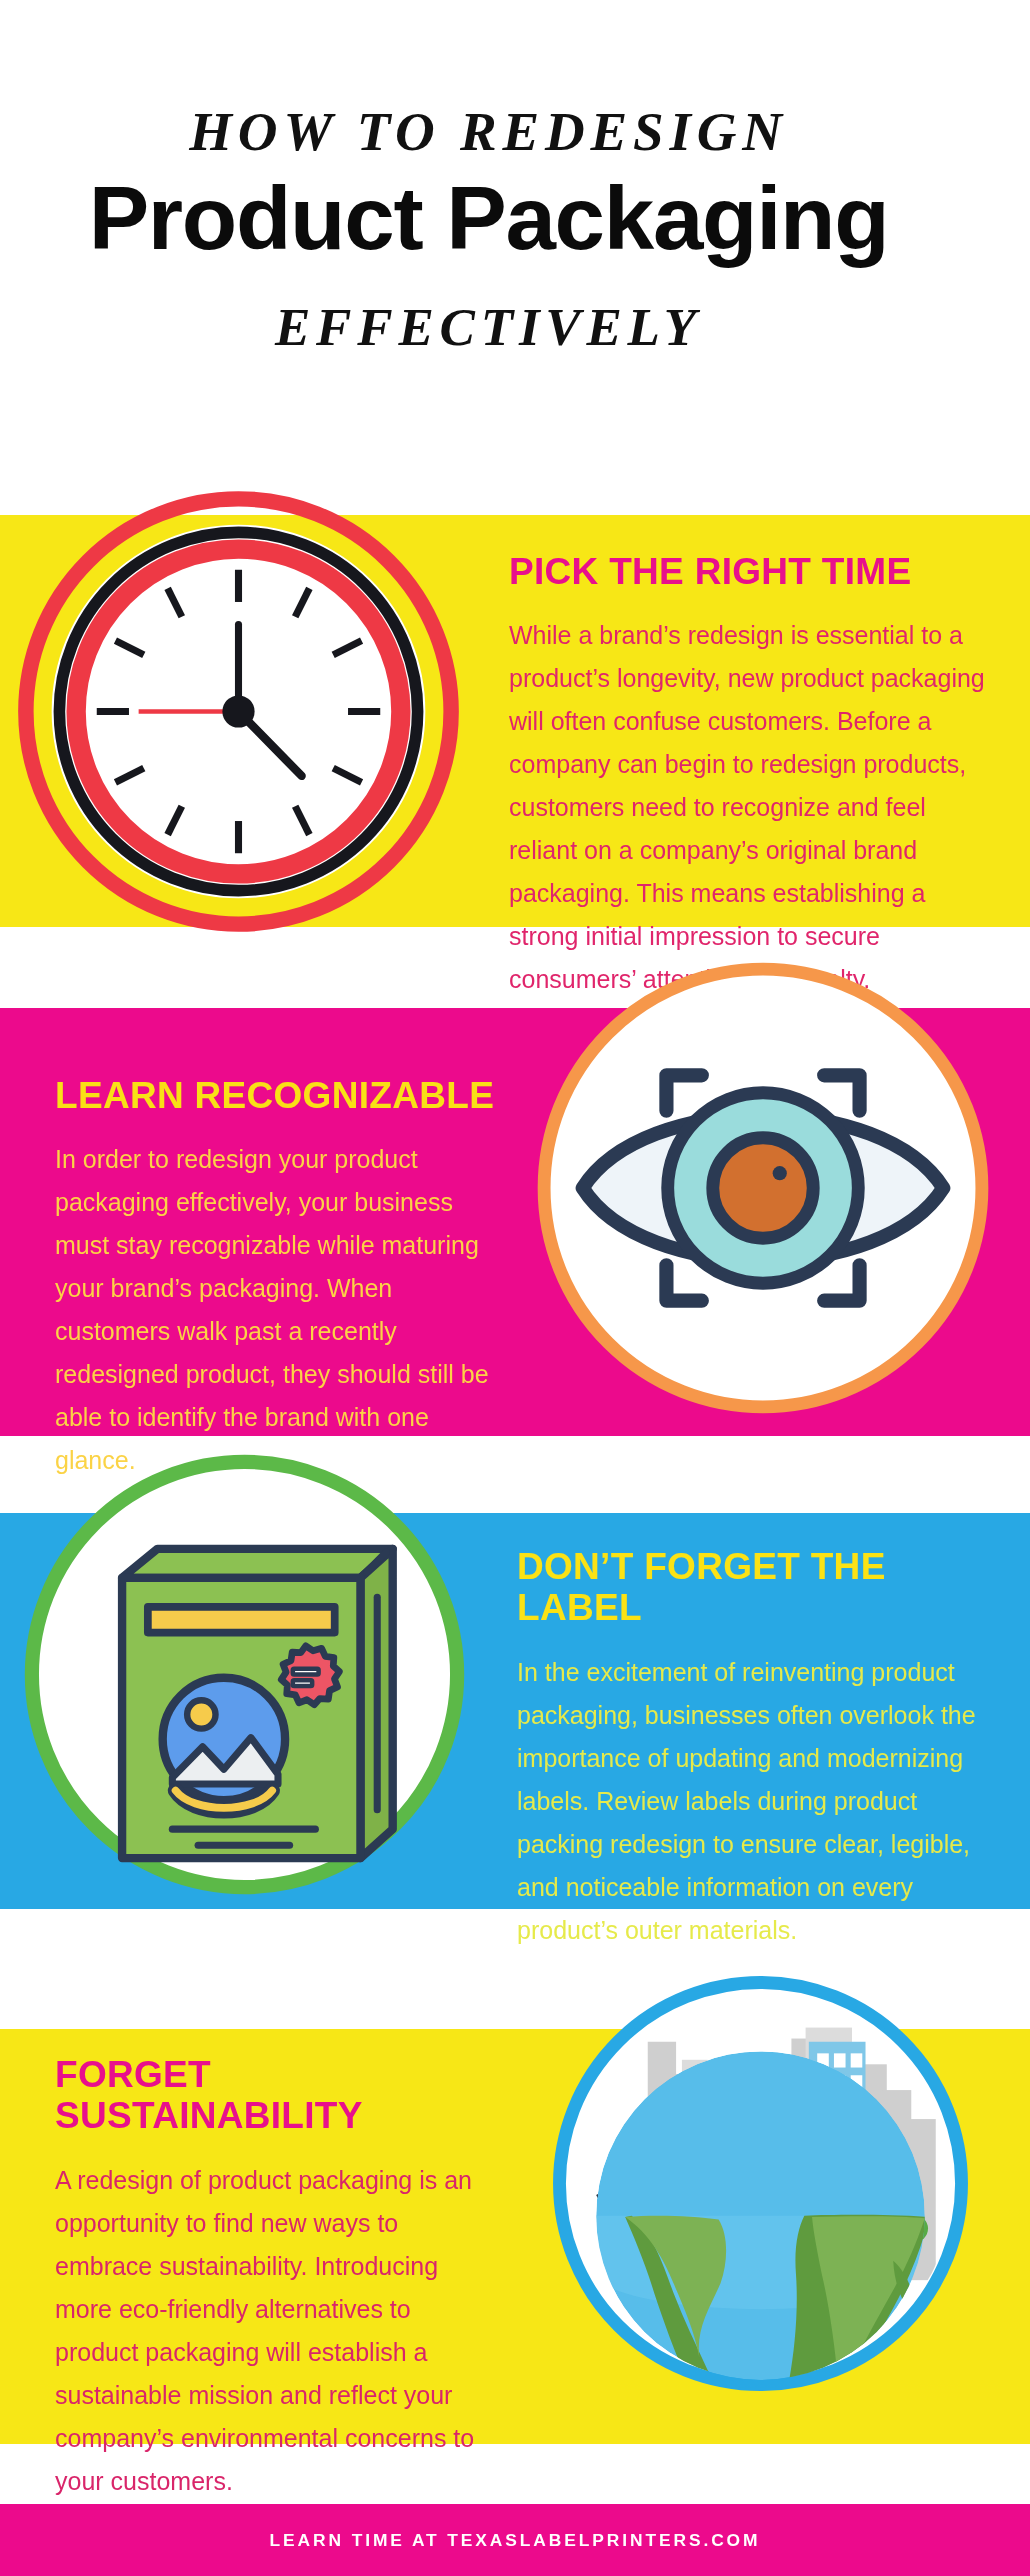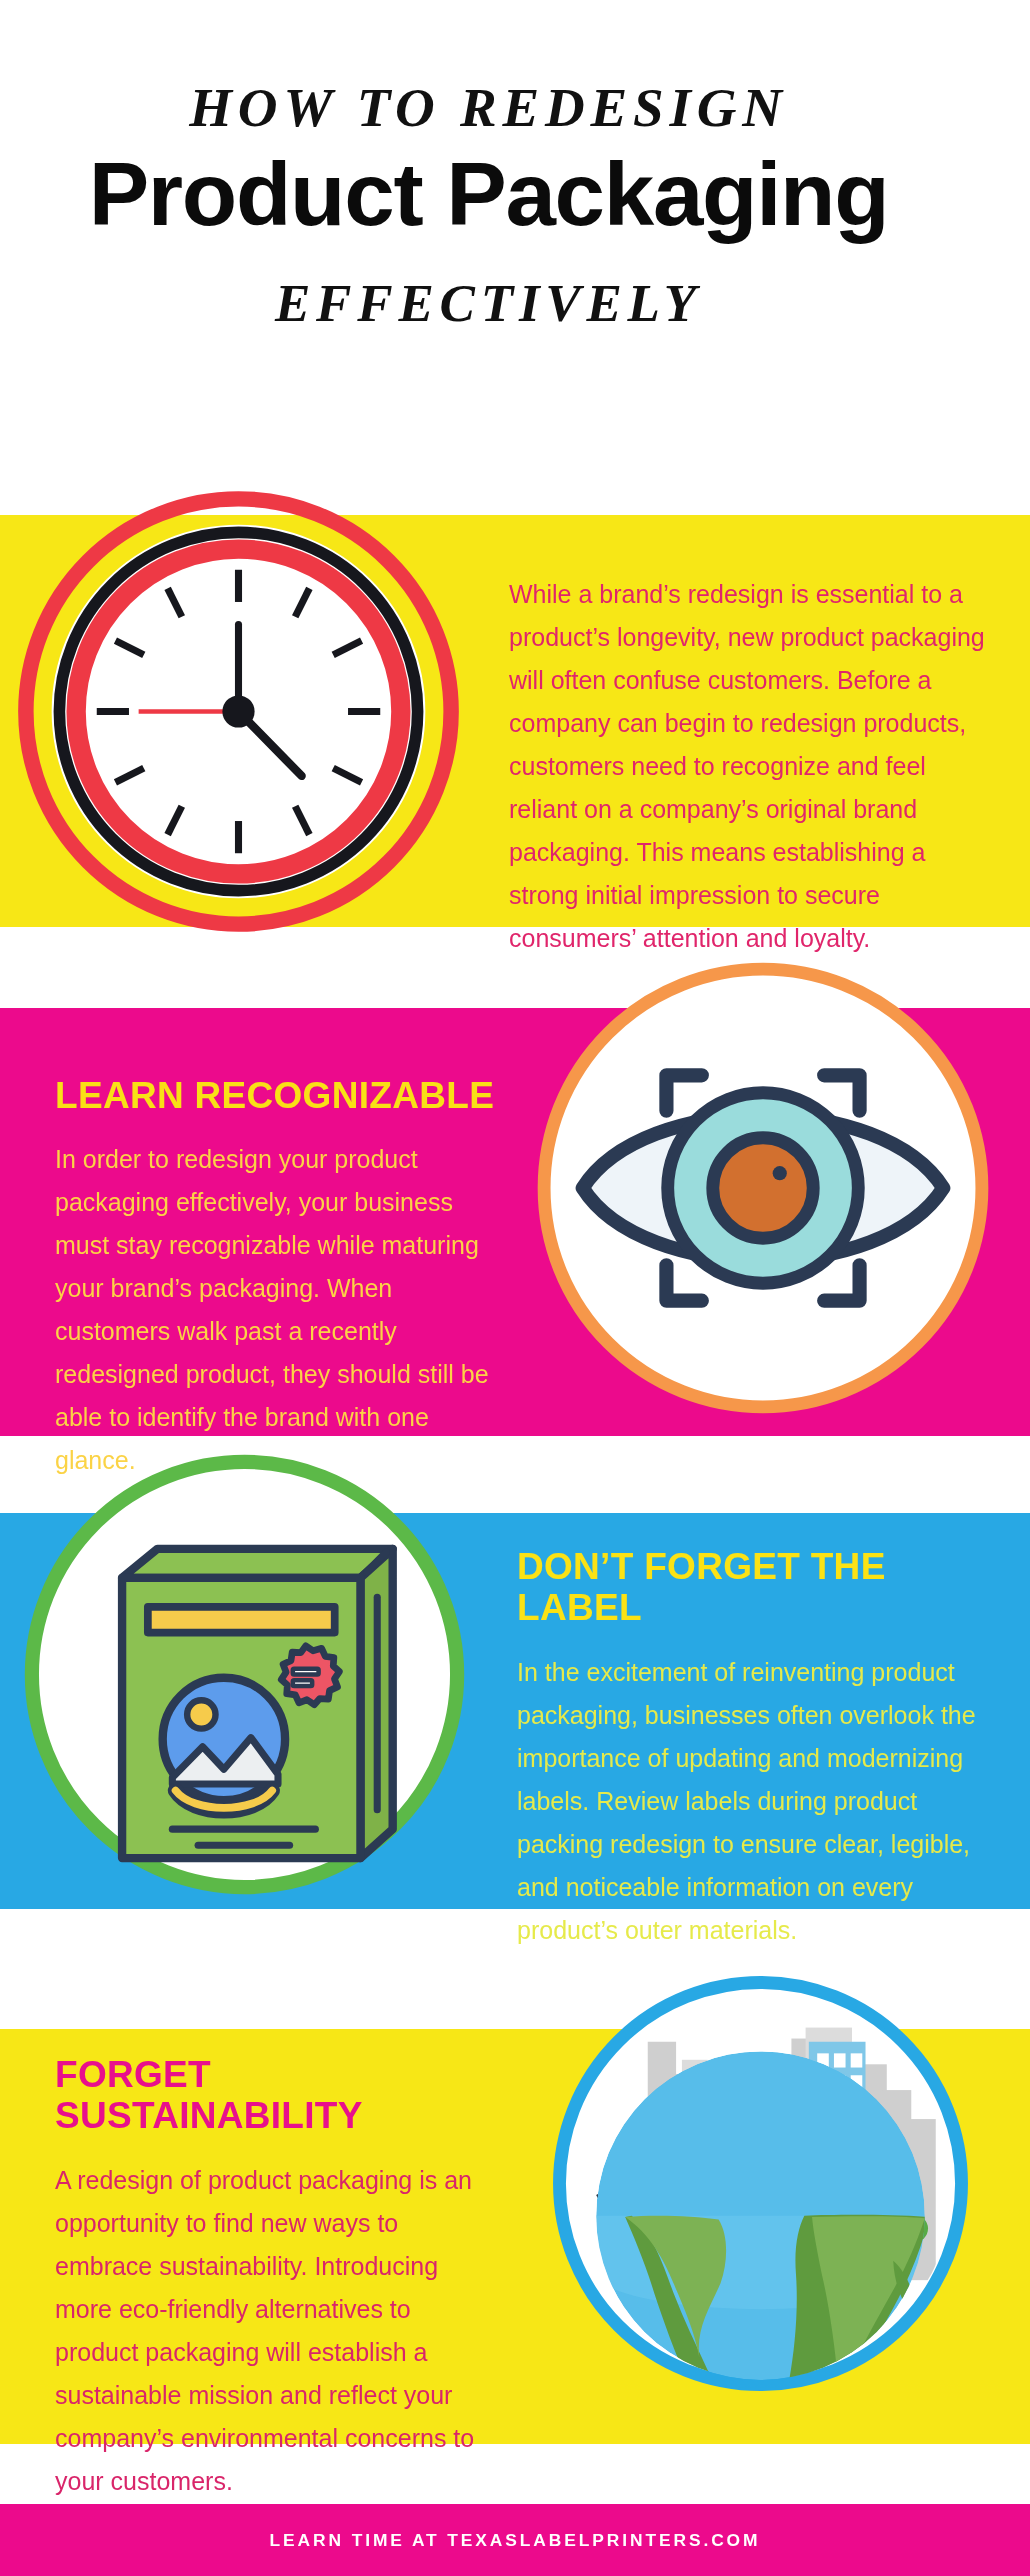--- a/index.html
+++ b/index.html
@@ -9,21 +9,21 @@
     font-family: "Liberation Sans", sans-serif;
     width: 1030px;
     height: 2576px;
     position: relative;
     overflow: hidden;
   }
 
   
   .header {
     width: 977px;
-    padding-top: 80px;
+    padding-top: 104px;
     text-align: center;
     background: #ffffff;
   }
   .kicker {
     font-family: "Liberation Serif", serif;
     font-style: italic;
     font-weight: 700;
     font-size: 55px;
     letter-spacing: 5.8px;
     color: #111111;
@@ -161,20 +161,21 @@
       <line x1="460" y1="541" x2="438" y2="497"></line>
     </g>
     <line x1="350" y1="350" x2="350" y2="215" stroke="#16171d" stroke-width="11" stroke-linecap="round"></line>
     <line x1="350" y1="350" x2="448" y2="450" stroke="#16171d" stroke-width="13" stroke-linecap="round"></line>
     <line x1="350" y1="350" x2="195" y2="350" stroke="#ee3945" stroke-width="7"></line>
     <circle cx="350" cy="350" r="25" fill="#16171d"></circle>
   </svg>
 </div>
 
 <div class="txtblock" id="s1-text">
+  <div class="sec-title">PICK THE RIGHT TIME</div>
   <div class="sec-body">While a brand’s redesign is essential to a product’s longevity, new product packaging will often confuse customers. Before a company can begin to redesign products, customers need to recognize and feel reliant on a company’s original brand packaging. This means establishing a strong initial impression to secure consumers’ attention and loyalty.</div>
 </div>
 
 <div class="illus" id="illus-eye">
   <svg viewBox="0 0 730 730">
     <circle cx="365" cy="365" r="340" fill="#ffffff" stroke="#f6974a" stroke-width="20"></circle>
     <g fill="none" stroke="#2b3a53" stroke-width="22" stroke-linecap="round" stroke-linejoin="round">
       <path d="M 215 245 L 215 190 L 270 190"></path>
       <path d="M 515 245 L 515 190 L 460 190"></path>
       <path d="M 215 485 L 215 540 L 270 540"></path>

